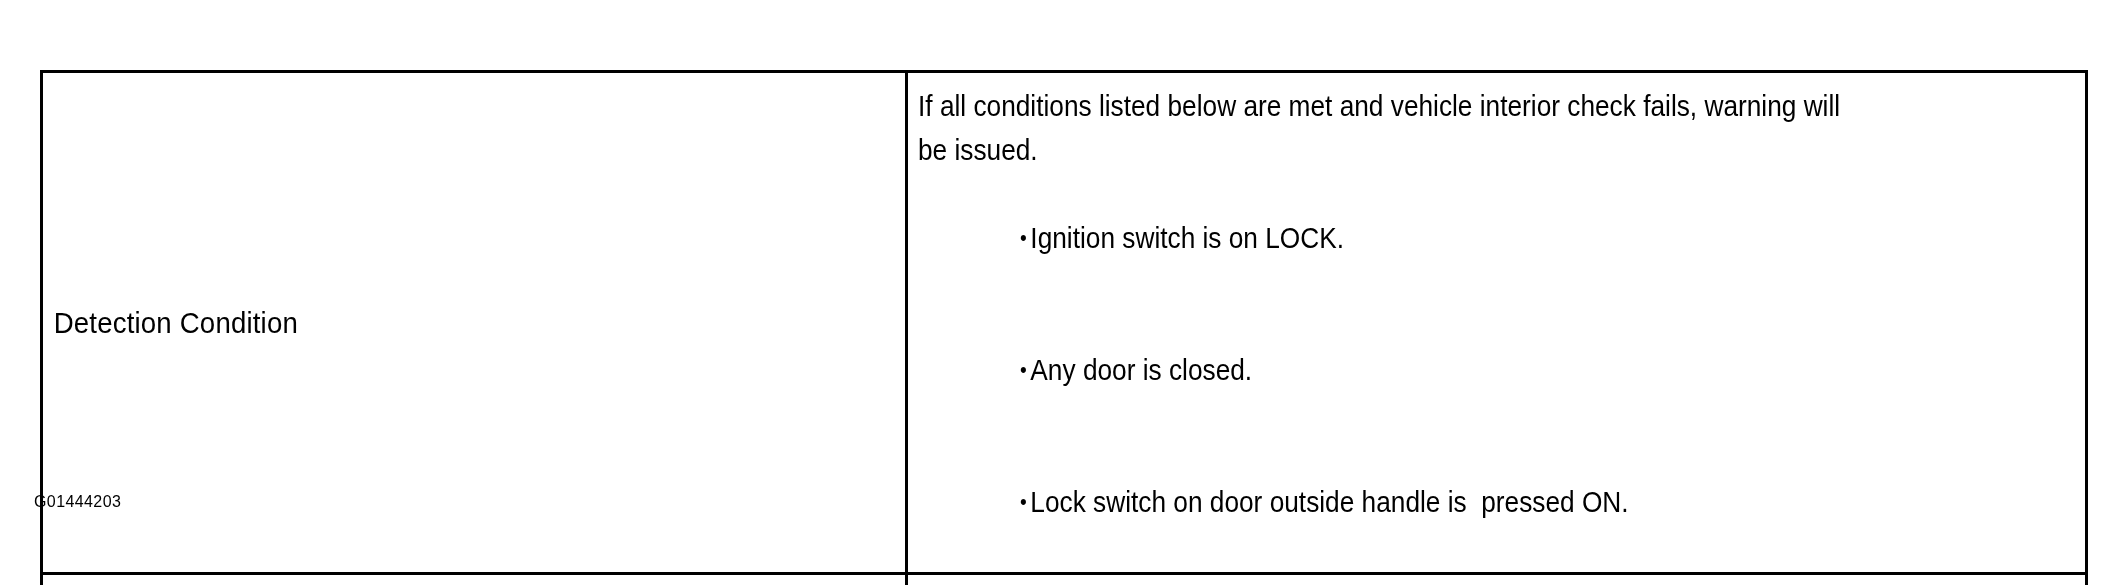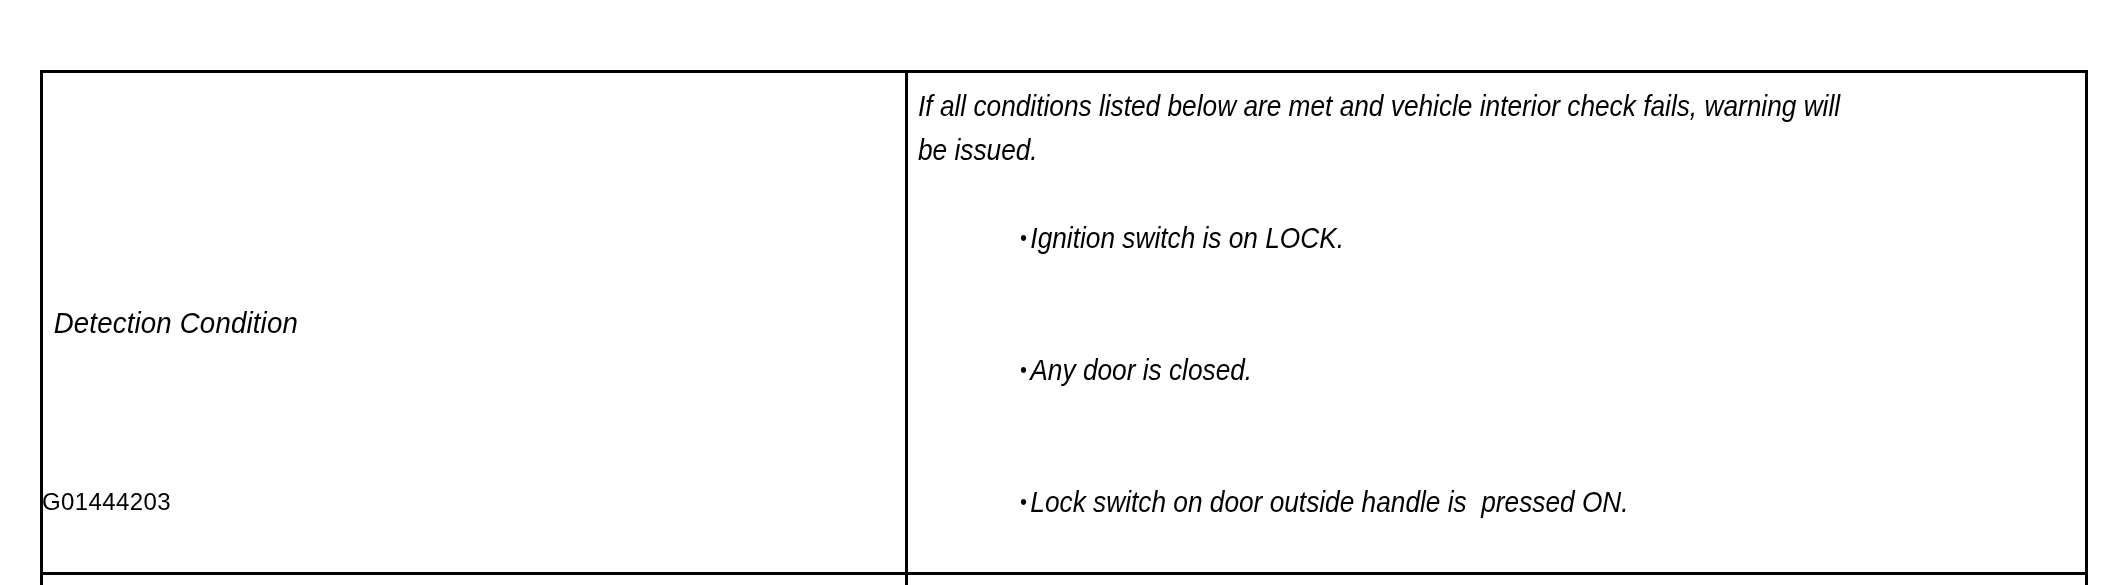--- a/index.html
+++ b/index.html
@@ -30,21 +30,20 @@
     width: 2045px;
     border-collapse: collapse;
     table-layout: fixed;
     background: #ffffff;
   }
   .spec-table td {
     border: 3px solid #000000;
     padding: 0;
     vertical-align: top;
     background: #ffffff;
-    font-style: italic;
   }
 
   .col-label { width: 865px; }
   .col-value { width: 1180px; }
 
   
   .row-header .cell-label {
     height: 222px;
     text-align: left;
     vertical-align: middle;
@@ -107,23 +106,23 @@
     font-size: 30px;
     line-height: 49px;
     text-align: center;
     display: block;
     letter-spacing: 0;
   }
 
   
   .figure-caption {
     position: absolute;
-    left: 42px;
+    left: 34px;
     top: 487px;
-    font-size: 24px;
+    font-size: 16px;
     line-height: 30px;
     letter-spacing: 0.4px;
     white-space: pre;
   }
 </style>
 </head>
 <body>
 
 <div class="page">
 

